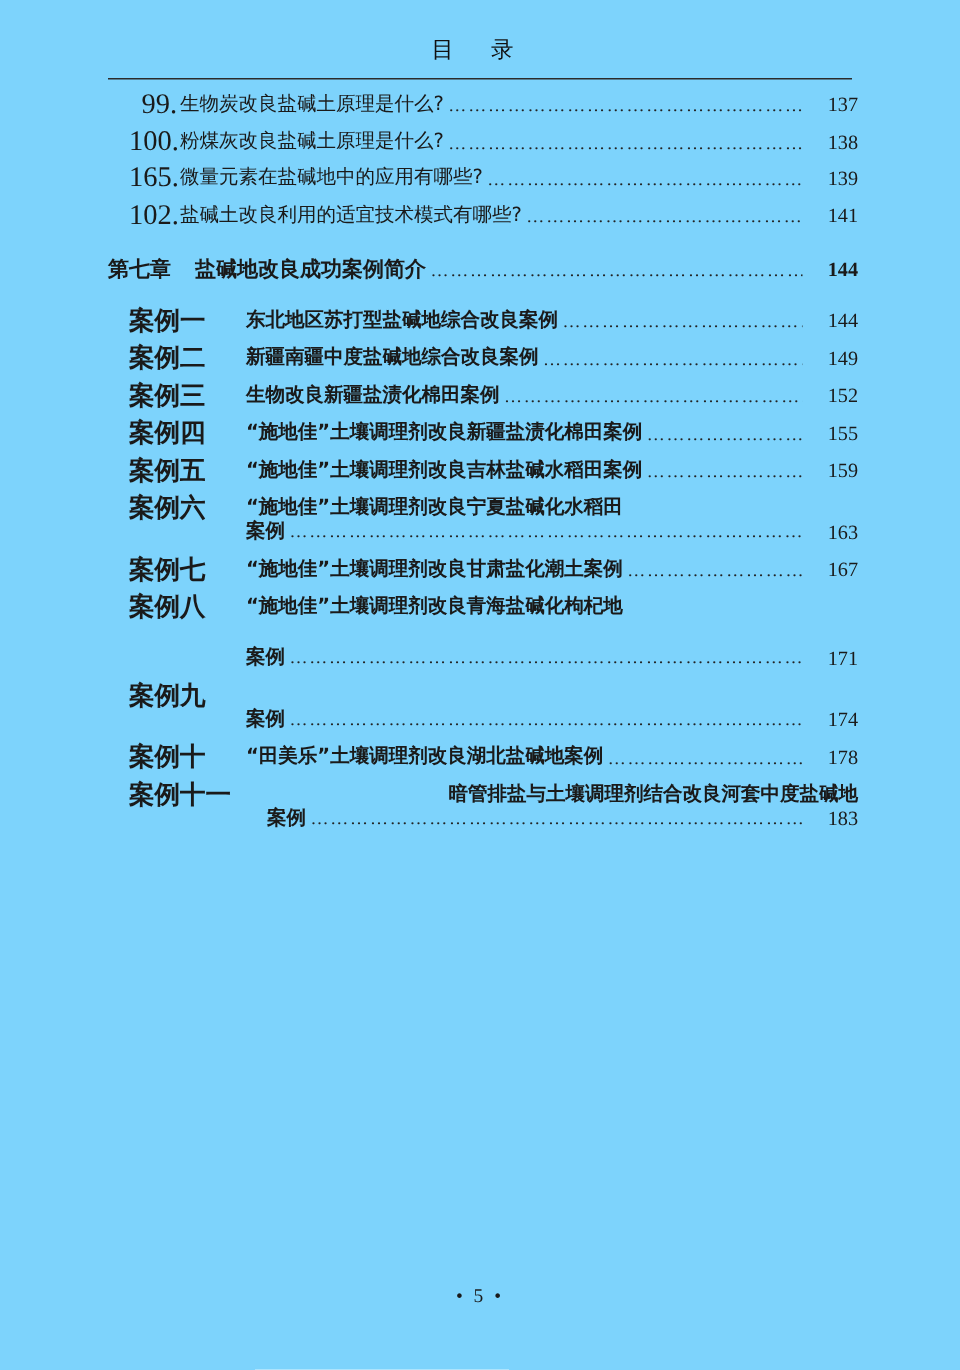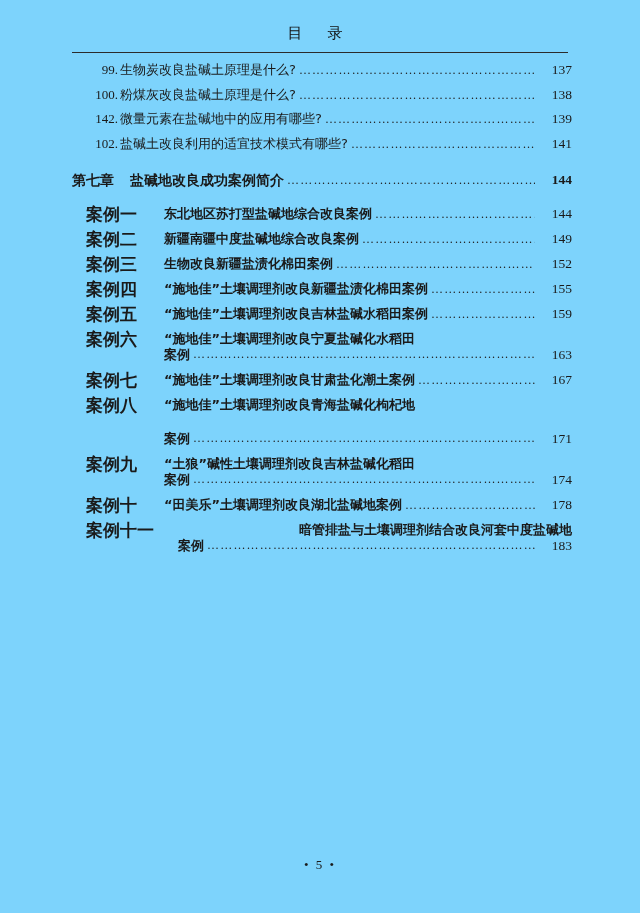--- a/index.html
+++ b/index.html
@@ -60,21 +60,21 @@
     white-space: nowrap;
   }
   .row.q {
     padding-left: 14px;
   }
   .num {
     display: inline-block;
     text-align: right;
     flex: 0 0 auto;
     font-family: "Liberation Serif", serif;
-    font-size: 13px;
+    font-size: 19px;
     margin-right: 2px;
   }
   .q .num { width: 32px; }
   .label {
     flex: 0 0 auto;
     font-family: "DejaVu Sans", "Liberation Sans", sans-serif;
     font-size: 13px;
   }
   .leader {
     flex: 1 1 auto;
@@ -190,21 +190,21 @@
       <span class="leader">…………………………………………………………………………………………</span>
       <span class="pg">137</span>
     </div>
     <div class="row q">
       <span class="num">100.</span>
       <span class="label">粉煤灰改良盐碱土原理是什么?</span>
       <span class="leader">…………………………………………………………………………………………</span>
       <span class="pg">138</span>
     </div>
     <div class="row q">
-      <span class="num">142.</span>
+      <span class="num">165.</span>
       <span class="label">微量元素在盐碱地中的应用有哪些?</span>
       <span class="leader">…………………………………………………………………………………………</span>
       <span class="pg">139</span>
     </div>
     <div class="row q">
       <span class="num">102.</span>
       <span class="label">盐碱土改良利用的适宜技术模式有哪些?</span>
       <span class="leader">…………………………………………………………………………………………</span>
       <span class="pg">141</span>
     </div>
@@ -275,21 +275,20 @@
     </div>
     <div class="wrap-second">
       <span class="indent"></span>
       <span class="cont">案例</span>
       <span class="leader">…………………………………………………………………………………………</span>
       <span class="pg">171</span>
     </div>
 
     <div class="row case" style="margin-bottom:2px;">
       <span class="case-num">案例九</span>
-      <span class="case-title">“土狼”碱性土壤调理剂改良吉林盐碱化稻田</span>
     </div>
     <div class="wrap-second">
       <span class="indent"></span>
       <span class="cont">案例</span>
       <span class="leader">…………………………………………………………………………………………</span>
       <span class="pg">174</span>
     </div>
 
     <div class="row case">
       <span class="case-num">案例十</span>

